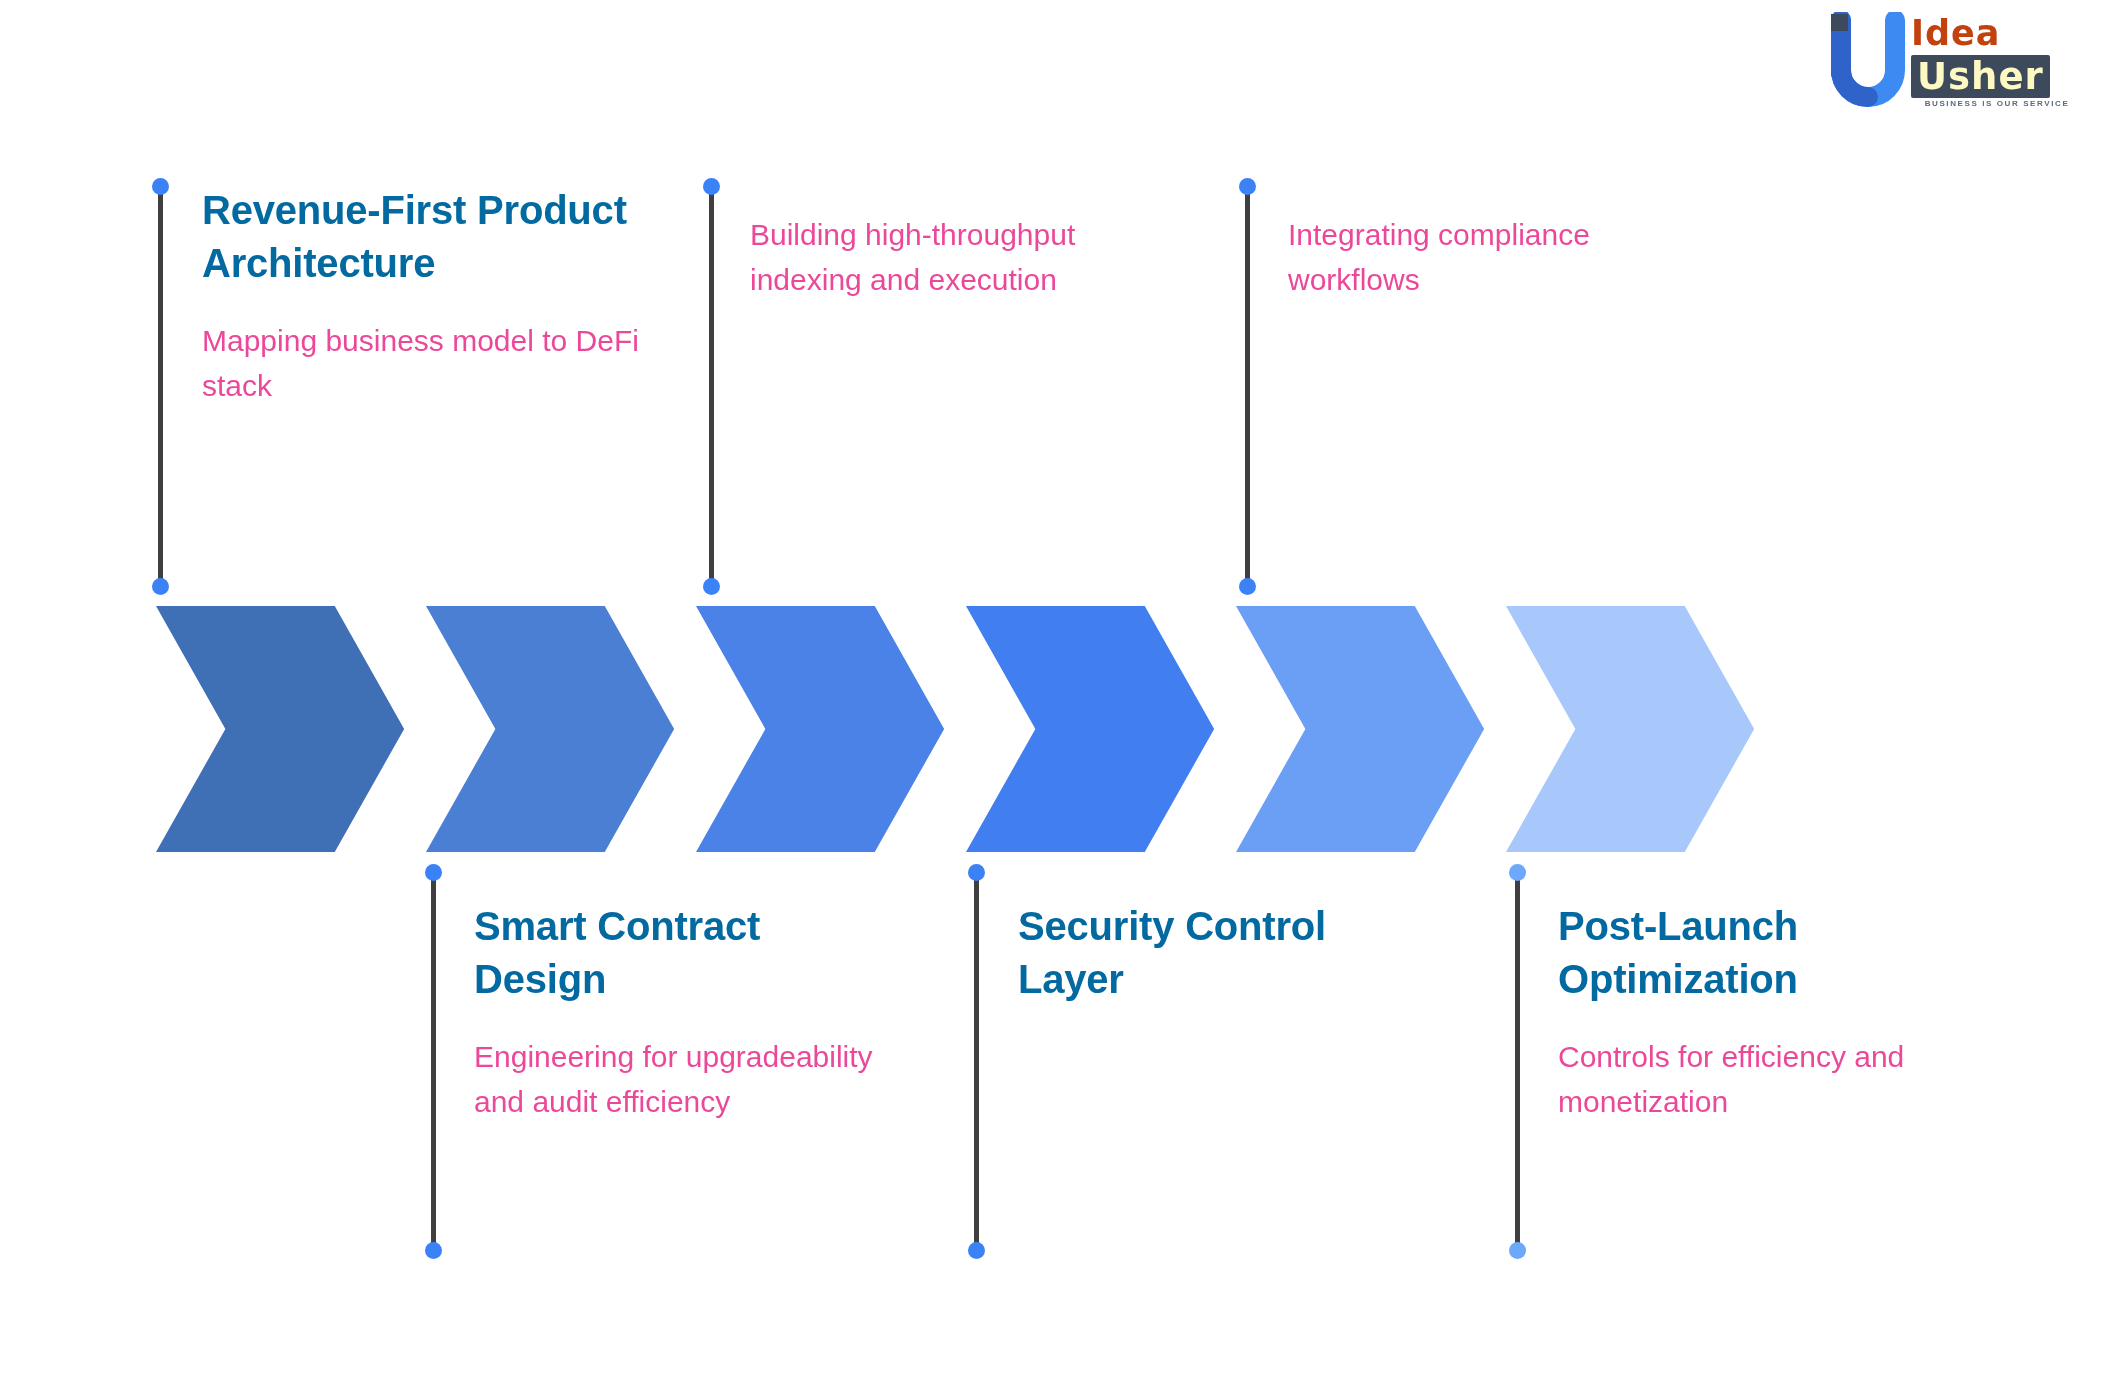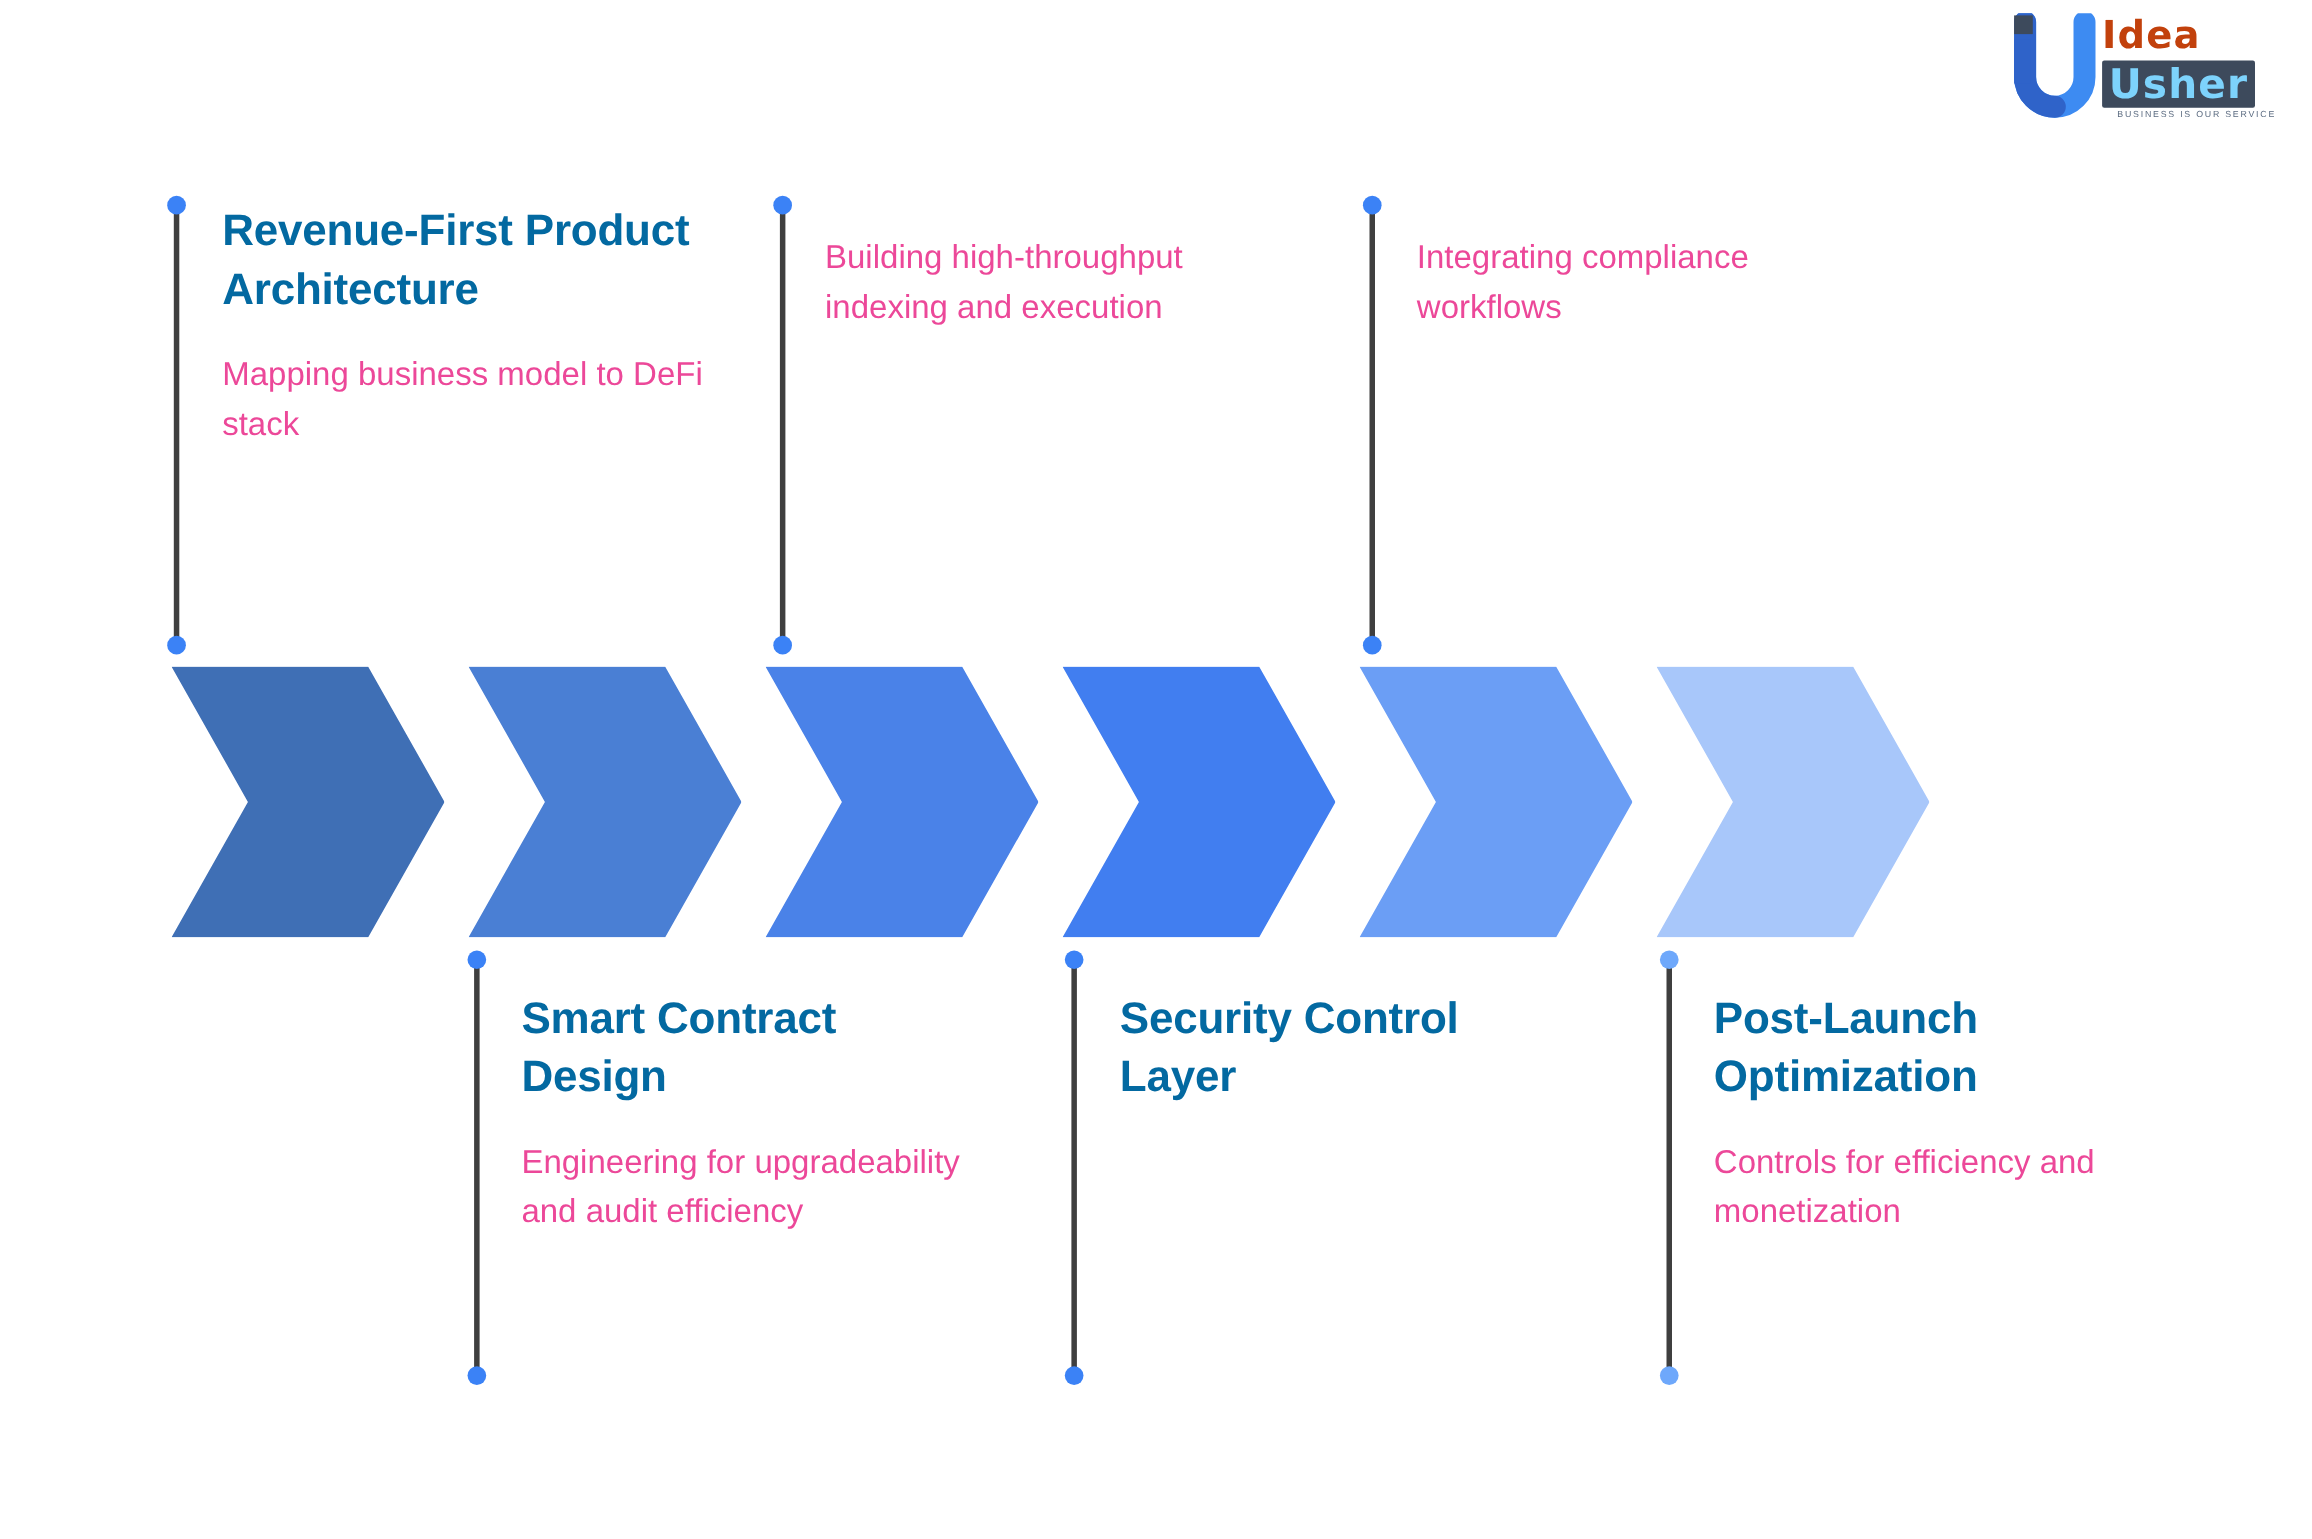--- a/index.html
+++ b/index.html
@@ -23,25 +23,25 @@
   .logo-idea{
     font-size:35px; font-weight:700; letter-spacing:1px;
     color:#c2410c; line-height:1; font-family:"DejaVu Sans", sans-serif;
   }
   .logo-usher-box{
     margin-top:4px; background:#3d4a5c; padding:3px 6px 2px 6px;
     display:inline-block; border-radius:2px;
   }
   .logo-usher{
     font-size:37px; font-weight:700; letter-spacing:1px;
-    color:#7dd3fc; line-height:1.02; font-family:"DejaVu Sans", sans-serif;
+    color:#fef9c3; line-height:1.02; font-family:"DejaVu Sans", sans-serif;
   }
   .logo-tag{
     margin-top:1px; font-size:8px; letter-spacing:1.6px;
-    color:#5b6b80; font-weight:400; text-align:center; width:172px;
+    color:#5b6b80; font-weight:700; text-align:center; width:172px;
   }
 
   
   .chev-band{
     position:absolute; left:0; top:600px; width:2102px; height:260px;
   }
   .chev{
     position:absolute; top:0; width:260px; height:258px;
     clip-path:polygon(0% 0%, 72% 0%, 100% 50%, 72% 100%, 0% 100%, 28% 50%);
   }

